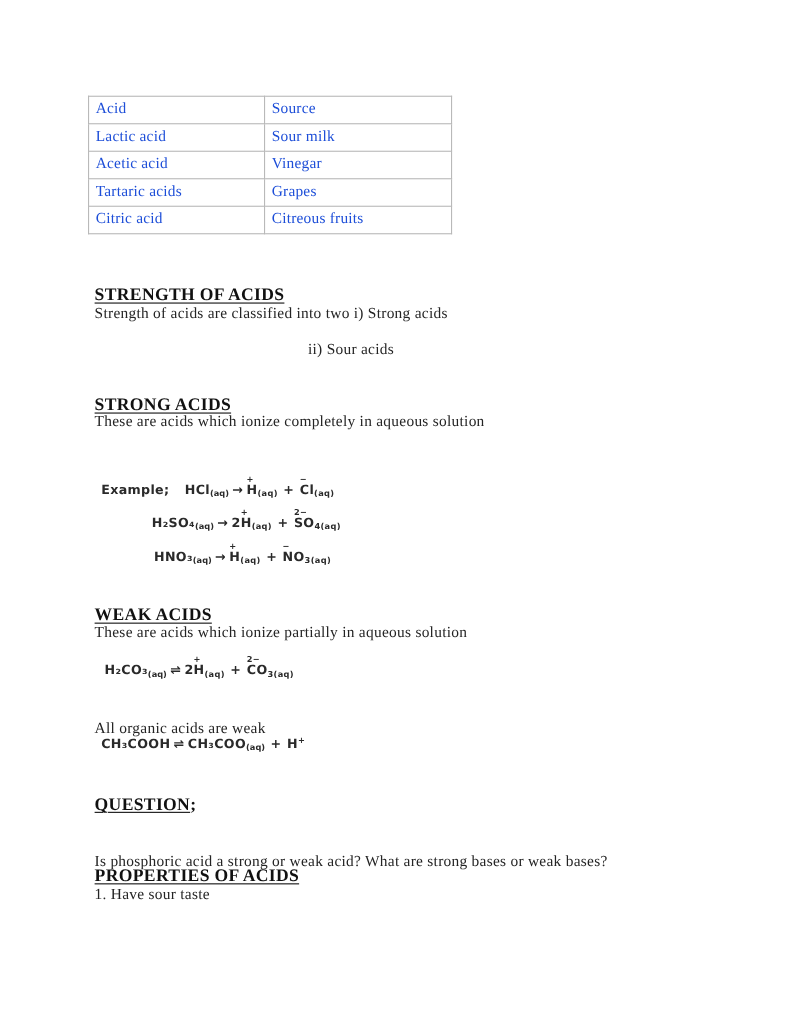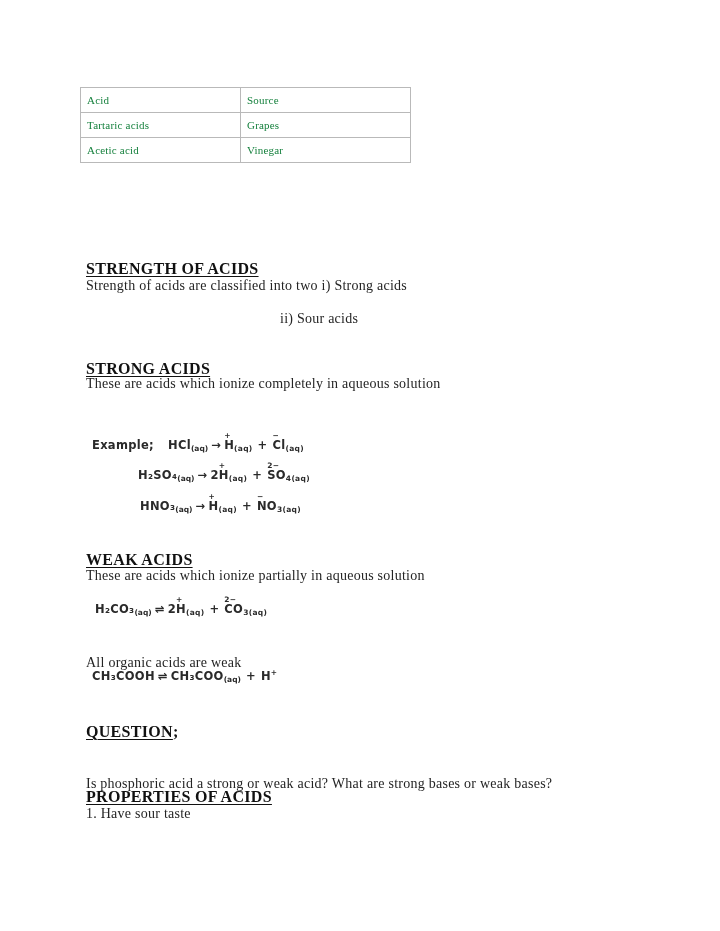--- a/index.html
+++ b/index.html
@@ -29,23 +29,23 @@
     left: 80px;
     top: 87px;
     width: 330px;
     border-collapse: collapse;
     table-layout: fixed;
   }
   .acid-table td {
     border: 1px solid #b9b9b9;
     height: 22px;
     padding: 1px 6px;
-    font-size: 11px;
-    font-family: "Liberation Serif", "DejaVu Serif", serif;
-    color: #15803d;
+    font-size: 14px;
+    font-family: "Liberation Serif", "DejaVu Serif", serif;
+    color: #1d4ed8;
     vertical-align: middle;
     letter-spacing: 0.2px;
     white-space: nowrap;
     margin-top: 16px;
   }
   .acid-table col.c1 { width: 160px; }
   .acid-table col.c2 { width: 170px; }
 
   
   .heading {
@@ -123,26 +123,34 @@
     <colgroup>
         <col class="c1">
         <col class="c2">
       </colgroup>
     <tbody>
       <tr>
         <td>Acid</td>
         <td>Source</td>
       </tr>
       <tr>
+        <td>Lactic  acid</td>
+        <td>Sour milk</td>
+      </tr>
+      <tr>
+        <td>Acetic  acid</td>
+        <td>Vinegar</td>
+      </tr>
+      <tr>
         <td>Tartaric  acids</td>
         <td>Grapes</td>
       </tr>
       <tr>
-        <td>Acetic  acid</td>
-        <td>Vinegar</td>
+        <td>Citric  acid</td>
+        <td>Citreous  fruits</td>
       </tr>
     </tbody>
   </table>
 
   <div class="heading" style="top:244px;">
     <span class="u">STRENGTH OF ACIDS</span>
   </div>
 
   <div class="para" style="top:278px;">Strength  of acids  are classified  into  two i) Strong  acids</div>
 

